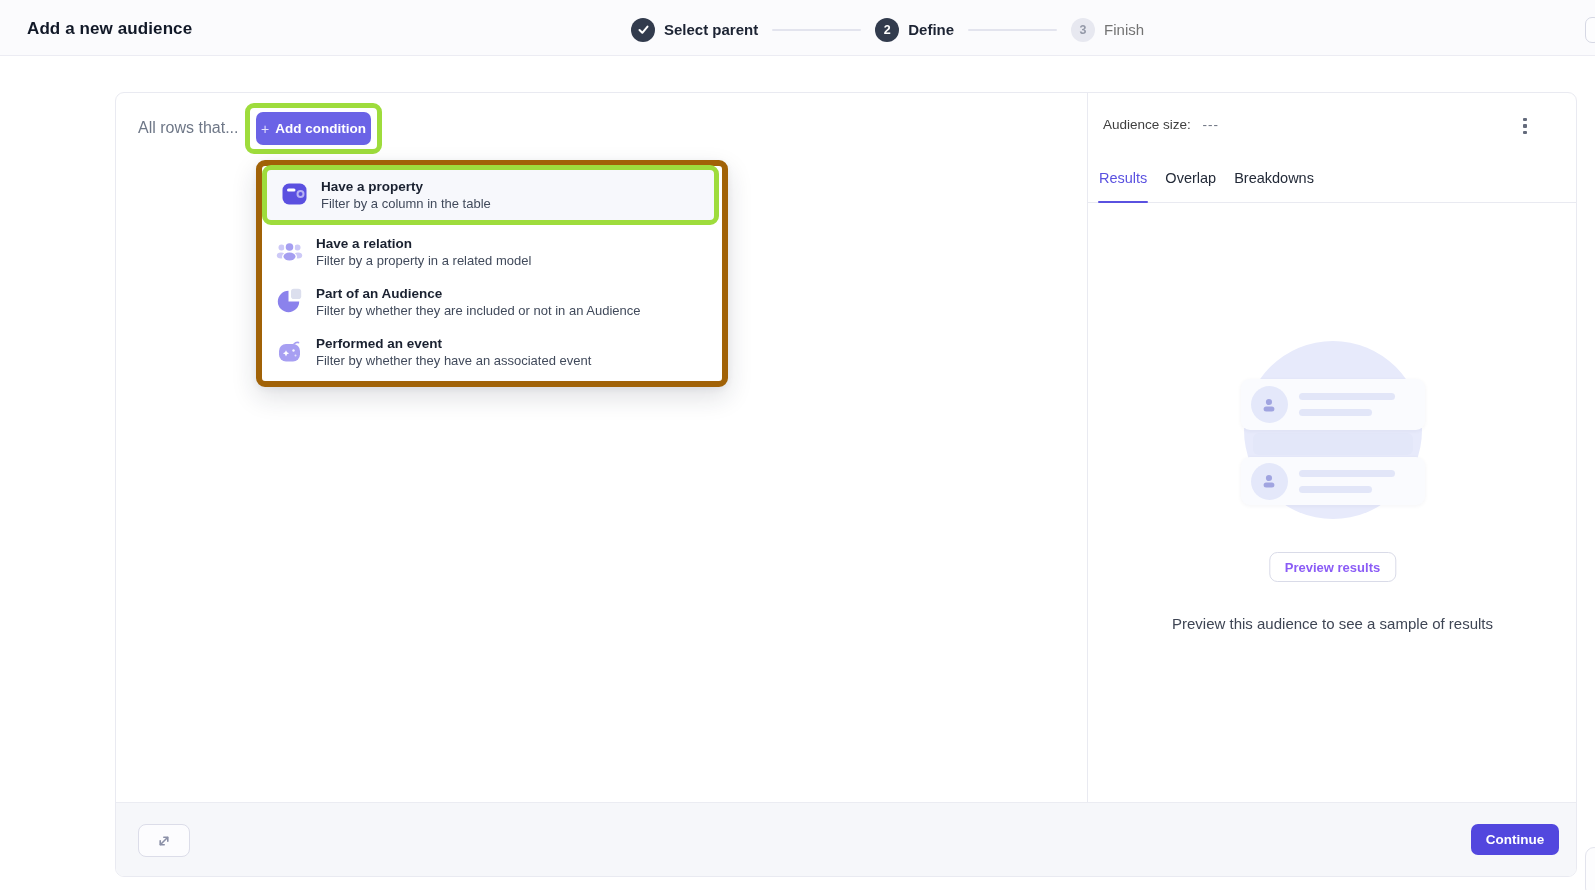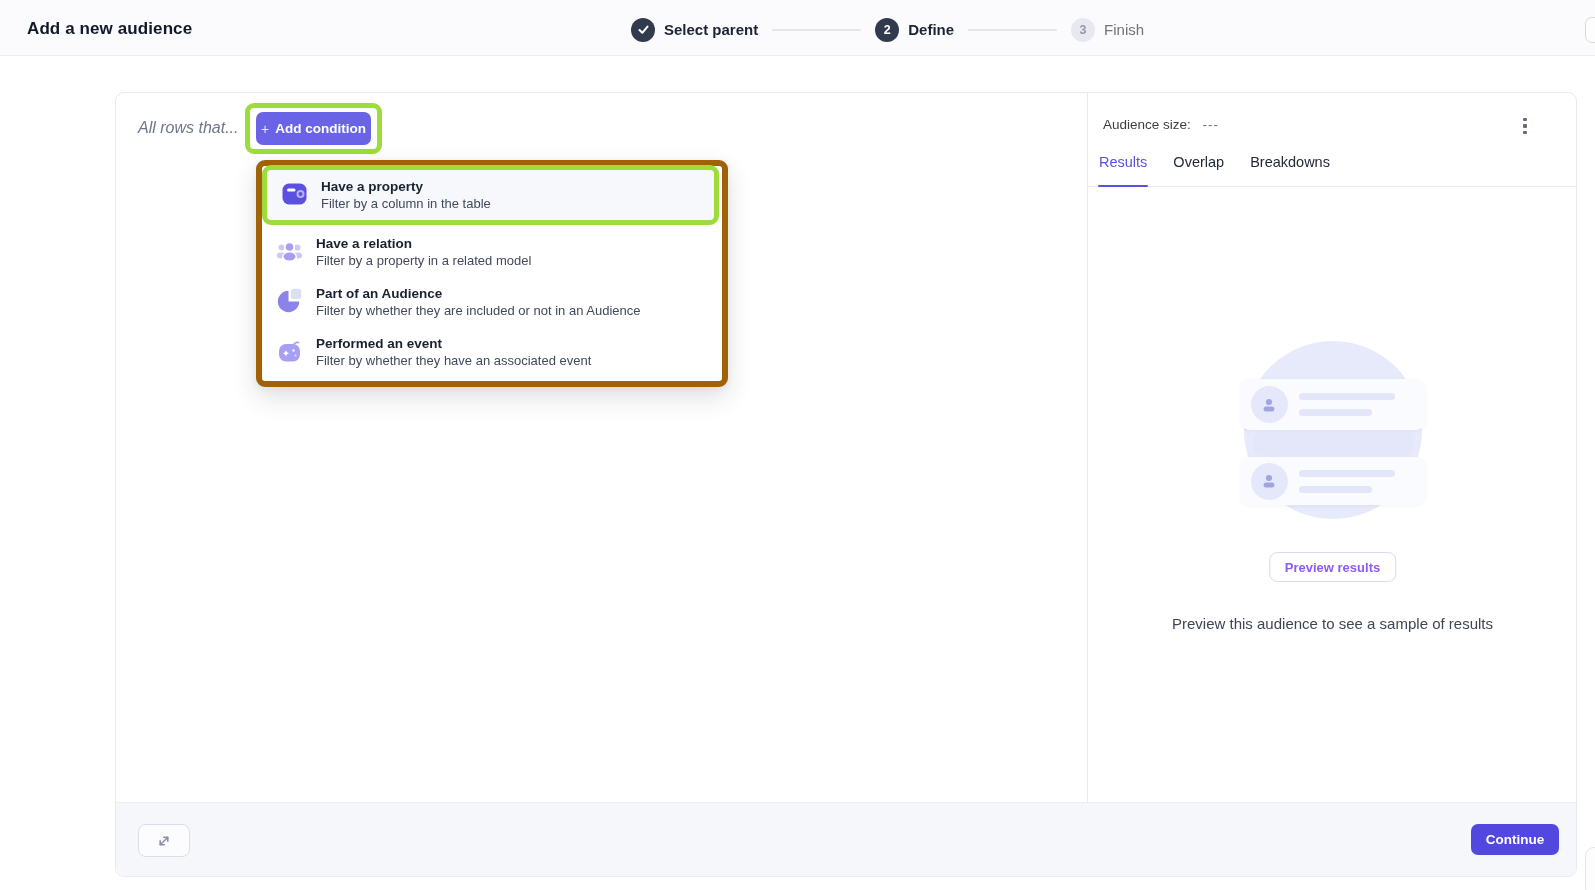--- a/index.html
+++ b/index.html
@@ -47,21 +47,21 @@
   
   .card {
     position: absolute; left: 115px; top: 92px; width: 1462px; height: 785px;
     background: #ffffff;
     border: 1px solid #e9eaf1; border-radius: 9px;
   }
 
   
   .all-rows {
     position: absolute; left: 22px; top: 26px;
-    font-size: 16px; color: #6e7787; font-style: italic;
+    font-size: 16px; color: #6e7787;
   }
   .green-box {
     border: 5px solid #9edc3c; border-radius: 9px;
   }
   .green-box.btn-box {
     position: absolute; left: 129px; top: 10px; width: 137px; height: 51px;
     display: flex; align-items: center; justify-content: center;
   }
   .add-condition-btn {
     width: 115px; height: 33px; border: none; border-radius: 7px;
@@ -99,22 +99,22 @@
   .aud-label { color: #404040; }
   .aud-value { color: #6b7280; margin-left: 8px; letter-spacing: 1px; }
   .kebab {
     position: absolute; right: 40px; top: 19px; width: 24px; height: 28px;
     display: flex; flex-direction: column; align-items: center; justify-content: center; gap: 3px;
     cursor: pointer; border-radius: 5px;
   }
   .kebab i { width: 3.5px; height: 3.5px; border-radius: 1px; background: #646b7c; }
 
   .tabs {
-    position: absolute; left: 0; top: 61px; width: 100%; height: 33px;
-    display: flex; gap: 24px; padding-left: 10px;
+    position: absolute; left: 0; top: 77px; width: 100%; height: 33px;
+    display: flex; gap: 16px; padding-left: 10px;
     border-bottom: 1px solid #e9eaf1;
   }
   .tab {
     font-size: 14.5px; color: #232a38; cursor: pointer;
     padding: 0 1px 10px 1px; position: relative;
   }
   .tab.active { color: #5a51e0; font-weight: 500; }
   .tab.active::after {
     content: ""; position: absolute; left: 0; right: 0; bottom: -1px;
     height: 2.5px; background: #5a51e0; border-radius: 2px;

